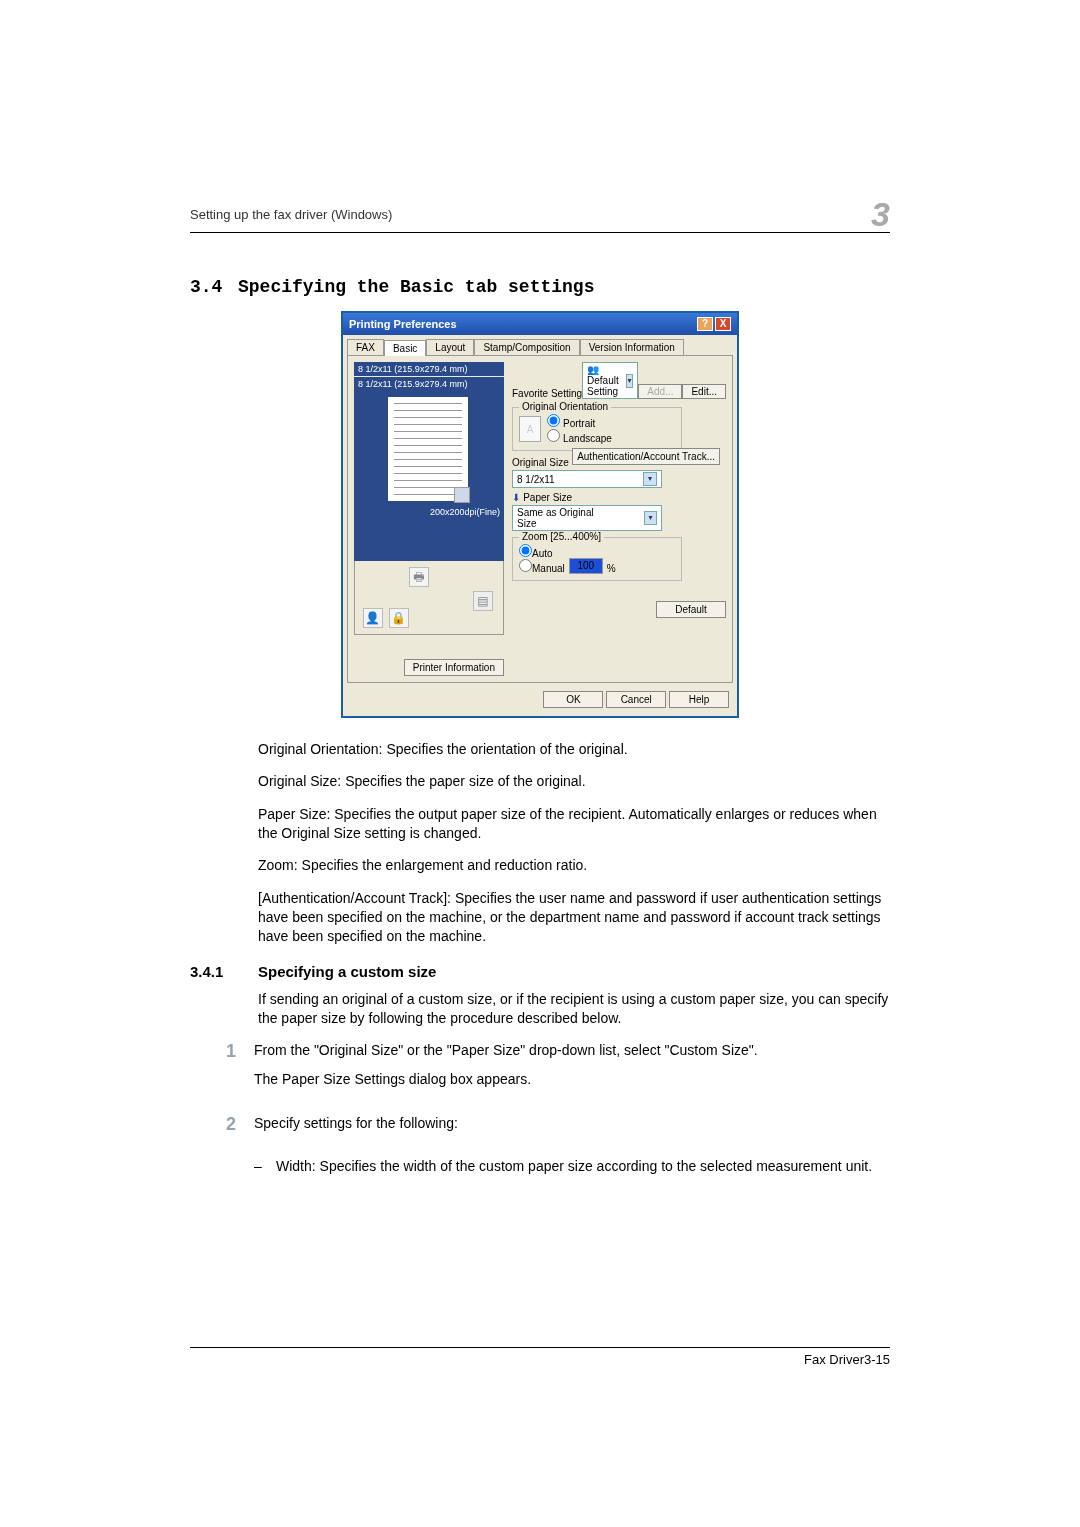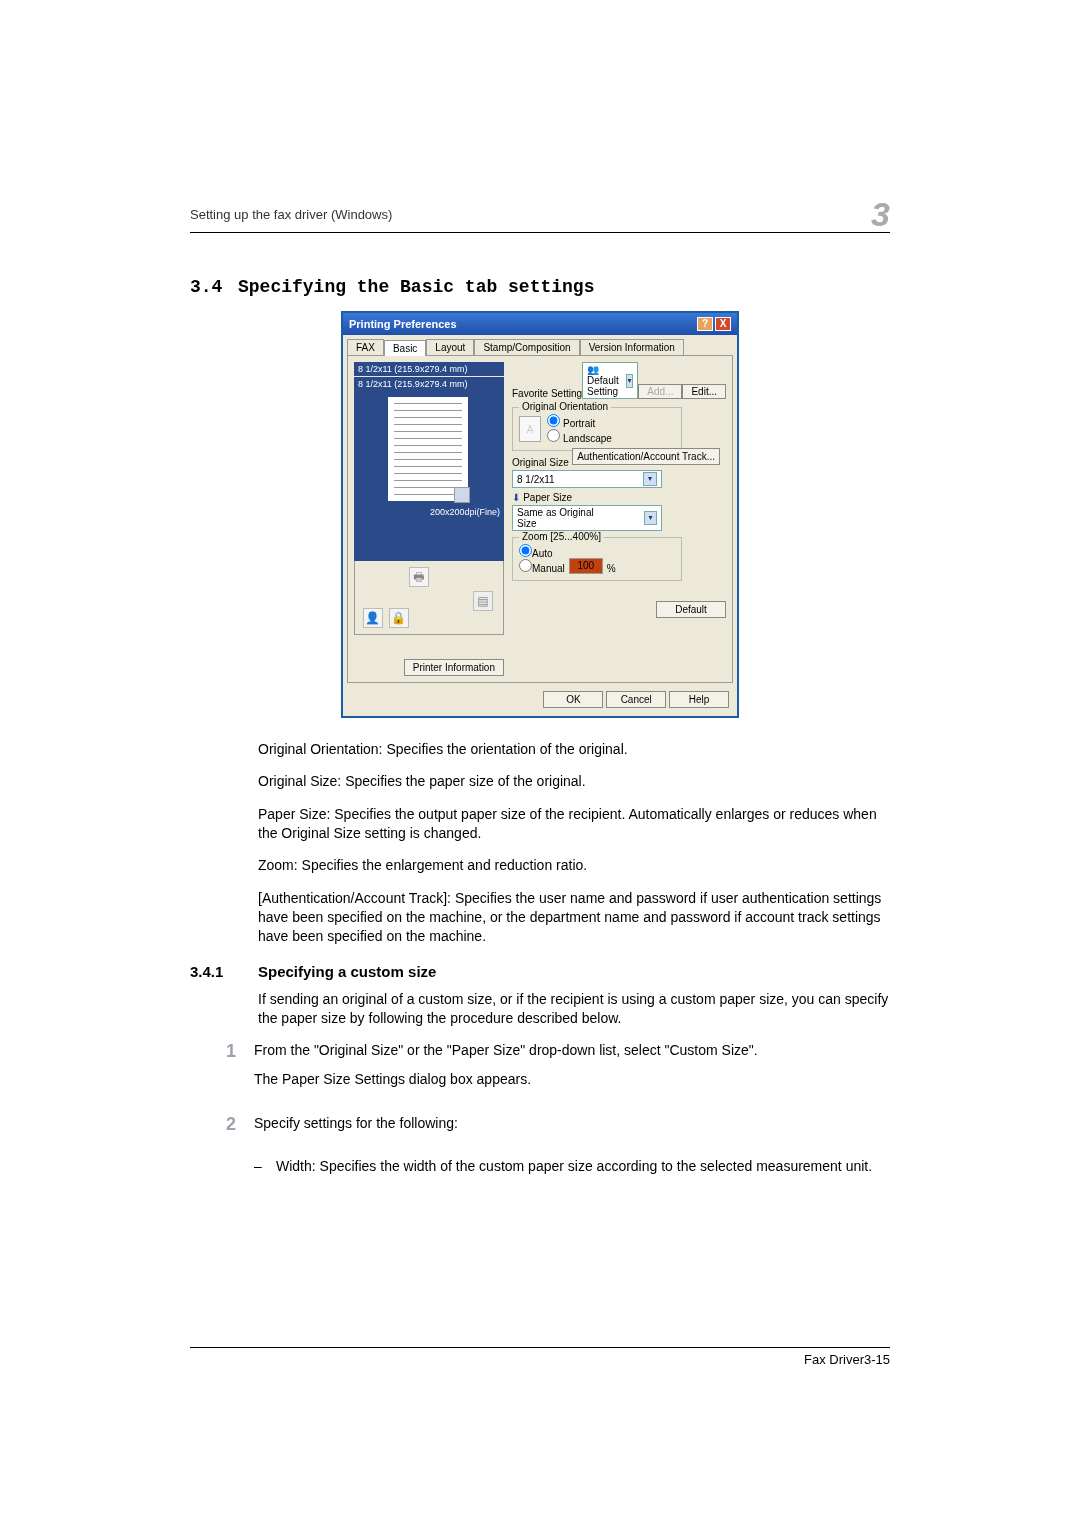--- a/index.html
+++ b/index.html
@@ -205,21 +205,21 @@
   .selbox {
     border: 1px solid #7aa; background:#fff;
     padding: 1px 4px; font-size:10px;
     display:flex; justify-content:space-between; align-items:center;
     width: 150px; margin-top: 2px; gap: 36px;
   }
   .zoom-row { display:flex; align-items:flex-end; gap:4px; }
   .zoom-col label { display:block; font-size:10px; }
   .spin {
     border:1px solid #999; width: 34px; height:16px;
-    font-size:10px; text-align:center; background:#c2410c;
+    font-size:10px; text-align:center; background:#1d4ed8;
     display:inline-block; line-height:14px;
   }
   .authbtn {
     position: absolute; right: 6px; top: 86px;
     border:1px solid #888; background:#f4f2e8;
     font-size:10px; padding:2px 4px;
   }
   .defaultrow { text-align:right; margin-top: 20px; }
   .dlg-footer {
     text-align: right;

